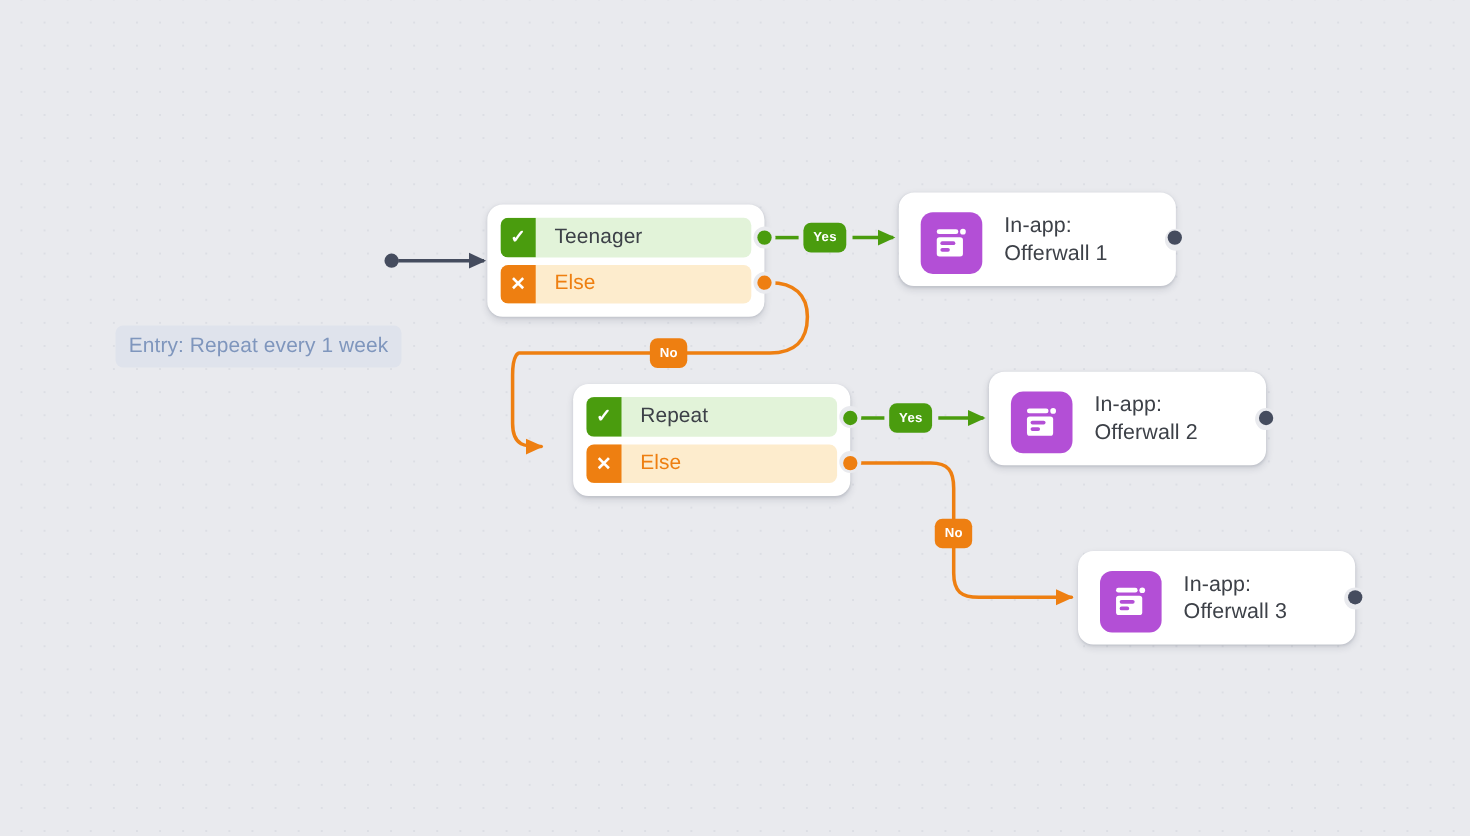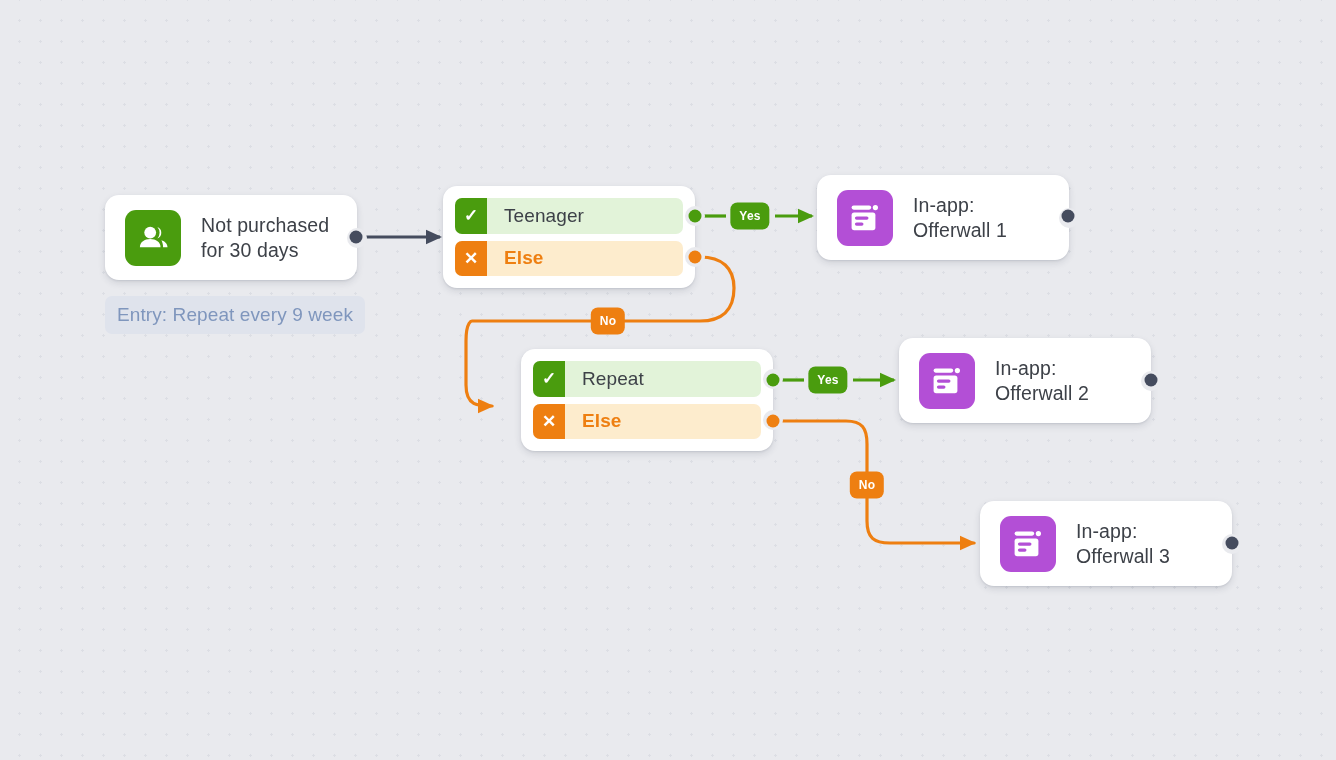--- a/index.html
+++ b/index.html
@@ -38,21 +38,20 @@
     position: absolute;
     background: #ffffff;
     border-radius: 14px;
     box-shadow: 0 3px 7px rgba(40,48,70,.13), 0 1px 2px rgba(40,48,70,.10);
     box-sizing: border-box;
   }
 
   
   .act-node {
     display: flex;
-    align-items: center;
     padding: 18px 22px 18px 20px;
     gap: 20px;
   }
   .act-icon {
     width: 56px;
     height: 56px;
     border-radius: 11px;
     flex: 0 0 auto;
     display: flex;
     align-items: center;
@@ -110,21 +109,21 @@
     line-height: 1;
   }
   .cond-mark.ok  { background: #4a9c0e; }
   .cond-mark.no  { background: #ee7f11; }
   .cond-text {
     padding-left: 17px;
     font-size: 19px;
     letter-spacing: .1px;
   }
   .cond-row.yes  .cond-text { color: #3d4148; }
-  .cond-row.else .cond-text { color: #ee7f11; font-weight: bold; }
+  .cond-row.else .cond-text { color: #ee7f11; }
 
   
   .notch {
     position: absolute;
     width: 20px;
     height: 20px;
     border-radius: 50%;
     background: #e9eaee;
     right: -10px;
   }
@@ -192,36 +191,23 @@
     <path d="M853,380 L894,380" stroke="#4a9c0e" stroke-width="3.2" fill="none" marker-end="url(#arrGreen)"></path>
 
     <path d="M780,421 L846,421 C862,421 867,428 867,444 L867,521
              C867,538 874,543 890,543 L974,543" stroke="#ee7f11" stroke-width="3.2" fill="none" stroke-linecap="round" marker-end="url(#arrOrange)"></path>
 
     <path d="M1074,216 L1300,216" stroke="url(#fadeDark1)" stroke-width="3.4" fill="none" stroke-dasharray="9 9" stroke-linecap="butt"></path>
     <path d="M1157,380 L1336,380" stroke="url(#fadeDark1)" stroke-width="3.4" fill="none" stroke-dasharray="9 9" stroke-linecap="butt"></path>
     <path d="M1238,543 L1310,543" stroke="url(#fadeDark1)" stroke-width="3.4" fill="none" stroke-dasharray="9 9" stroke-linecap="butt"></path>
   </svg>
 
-  <div class="node act-node" style="left:105px; top:195px; width:252px; height:85px;">
-    <div class="act-icon green">
-      <svg width="34" height="34" viewBox="0 0 34 34" aria-hidden="true">
-        <circle cx="14.2" cy="11.6" r="5.9" fill="#ffffff"></circle>
-        <path d="M3.9 26.2c0-5.2 4.6-8.2 10.3-8.2s10.3 3 10.3 8.2z" fill="#ffffff"></path>
-        <path d="M21.4 5.9a6.2 6.2 0 0 1 0 11.5 8.6 8.6 0 0 0 0-11.5z" fill="#ffffff"></path>
-        <path d="M25.4 19.3c3.6 1.2 6.1 3.6 6.1 7h-4.4c0-2.7-.7-5-1.7-7z" fill="#ffffff"></path>
-      </svg>
-    </div>
-    <div class="act-label">Not purchased
-for 30 days</div>
-    <div class="notch" style="top:32.5px;"></div>
-  </div>
   <div class="port dark" style="left:356px; top:237px;"></div>
 
-  <div class="entry-chip" style="left:105px; top:296px;">Entry: Repeat every 9 week</div>
+  <div class="entry-chip" style="left:105px; top:296px;">Entry: Repeat every 1 week</div>
 
   <div class="node cond-node" style="left:443px; top:186px; width:252px; height:102px;">
     <div class="cond-row yes">
       <div class="cond-mark ok">✓</div>
       <div class="cond-text">Teenager</div>
     </div>
     <div class="cond-row else">
       <div class="cond-mark no">✕</div>
       <div class="cond-text">Else</div>
     </div>

